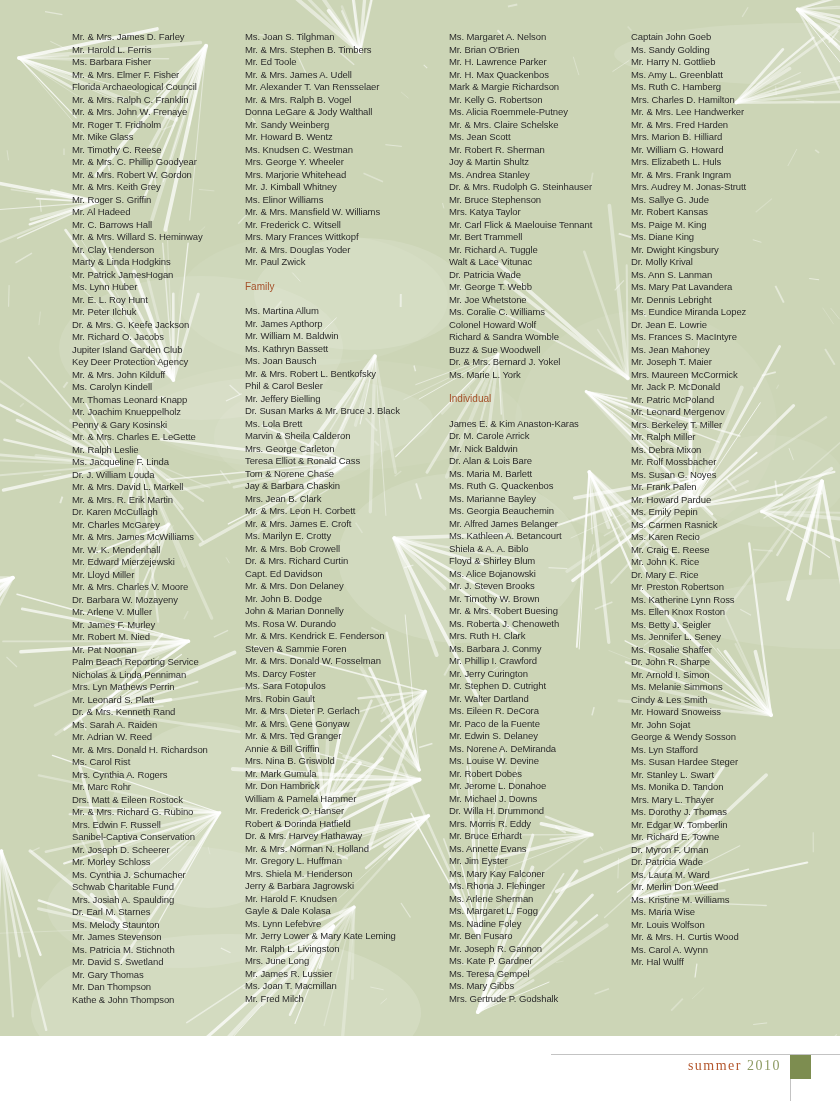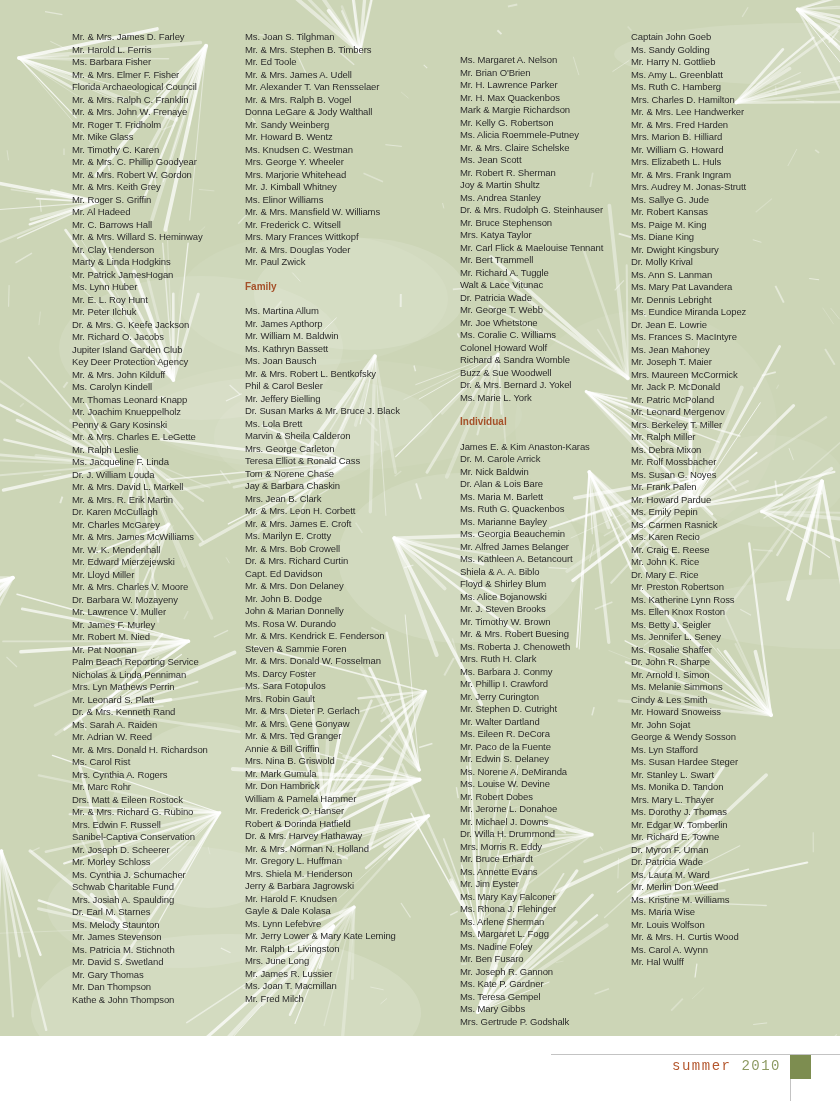--- a/index.html
+++ b/index.html
@@ -25,36 +25,36 @@
     width: 840px; height: 1036px;
     z-index: 2;
   }
   .col {
     position: absolute;
     top: 31px;
     width: 200px;
   }
   .col-1 { left: 52px; margin-left: 20px; }
   .col-2 { left: 245px; }
-  .col-3 { left: 460px; margin-top: 23px; }
+  .col-3 { left: 449px; }
   .col-4 { left: 631px; }
   .name-line {
     font-size: 9.5px;
     line-height: 12.5px;
     height: 12.5px;
     white-space: nowrap;
     color: #2d2d2d;
     letter-spacing: -0.1px;
   }
   .section-heading {
     font-size: 10px;
     line-height: 12.5px;
     height: 12.5px;
     margin: 12px 0 12px 0;
-    font-weight: bold;
+    font-weight: normal;
     color: #a5512a;
     letter-spacing: 0;
   }
   .footer-rule {
     position: absolute;
     left: 551px; top: 1054px;
     width: 289px; height: 1px;
     background: #c3c3c3;
     z-index: 3;
   }
@@ -63,21 +63,21 @@
     left: 790px; top: 1079px;
     width: 1px; height: 22px;
     background: #c3c3c3;
     z-index: 3;
   }
   .footer-text {
     position: absolute;
     left: 500px; top: 1058px;
     width: 281px;
     text-align: right;
-    font-family: Liberation Mono, monospace;
+    font-family: Liberation Serif, serif;
     font-size: 14px;
     letter-spacing: 1.5px;
     z-index: 4;
     white-space: nowrap;
   }
   .footer-season { color: #b4572e; }
   .footer-year { color: #8d9b63; }
   .page-number-badge {
     position: absolute;
     left: 790px; top: 1055px;
@@ -726,21 +726,21 @@
     <div class="col col-1">
         <div class="name-line">Mr. &amp; Mrs. James D. Farley</div>
         <div class="name-line">Mr. Harold L. Ferris</div>
         <div class="name-line">Ms. Barbara Fisher</div>
         <div class="name-line">Mr. &amp; Mrs. Elmer F. Fisher</div>
         <div class="name-line">Florida Archaeological Council</div>
         <div class="name-line">Mr. &amp; Mrs. Ralph C. Franklin</div>
         <div class="name-line">Mr. &amp; Mrs. John W. Frenaye</div>
         <div class="name-line">Mr. Roger T. Fridholm</div>
         <div class="name-line">Mr. Mike Glass</div>
-        <div class="name-line">Mr. Timothy C. Karen</div>
+        <div class="name-line">Mr. Timothy C. Reese</div>
         <div class="name-line">Mr. &amp; Mrs. C. Phillip Goodyear</div>
         <div class="name-line">Mr. &amp; Mrs. Robert W. Gordon</div>
         <div class="name-line">Mr. &amp; Mrs. Keith Grey</div>
         <div class="name-line">Mr. Roger S. Griffin</div>
         <div class="name-line">Mr. Al Hadeed</div>
         <div class="name-line">Mr. C. Barrows Hall</div>
         <div class="name-line">Mr. &amp; Mrs. Willard S. Heminway</div>
         <div class="name-line">Mr. Clay Henderson</div>
         <div class="name-line">Marty &amp; Linda Hodgkins</div>
         <div class="name-line">Mr. Patrick JamesHogan</div>
@@ -763,21 +763,21 @@
         <div class="name-line">Mr. &amp; Mrs. David L. Markell</div>
         <div class="name-line">Mr. &amp; Mrs. R. Erik Martin</div>
         <div class="name-line">Dr. Karen McCullagh</div>
         <div class="name-line">Mr. Charles McGarey</div>
         <div class="name-line">Mr. &amp; Mrs. James McWilliams</div>
         <div class="name-line">Mr. W. K. Mendenhall</div>
         <div class="name-line">Mr. Edward Mierzejewski</div>
         <div class="name-line">Mr. Lloyd Miller</div>
         <div class="name-line">Mr. &amp; Mrs. Charles V. Moore</div>
         <div class="name-line">Dr. Barbara W. Mozayeny</div>
-        <div class="name-line">Mr. Lawrence V. Muller</div>
+        <div class="name-line">Mr. Arlene V. Muller</div>
         <div class="name-line">Mr. James F. Murley</div>
         <div class="name-line">Mr. Robert M. Nied</div>
         <div class="name-line">Mr. Pat Noonan</div>
         <div class="name-line">Palm Beach Reporting Service</div>
         <div class="name-line">Nicholas &amp; Linda Penniman</div>
         <div class="name-line">Mrs. Lyn Mathews Perrin</div>
         <div class="name-line">Mr. Leonard S. Platt</div>
         <div class="name-line">Dr. &amp; Mrs. Kenneth Rand</div>
         <div class="name-line">Ms. Sarah A. Raiden</div>
         <div class="name-line">Mr. Adrian W. Reed</div>

